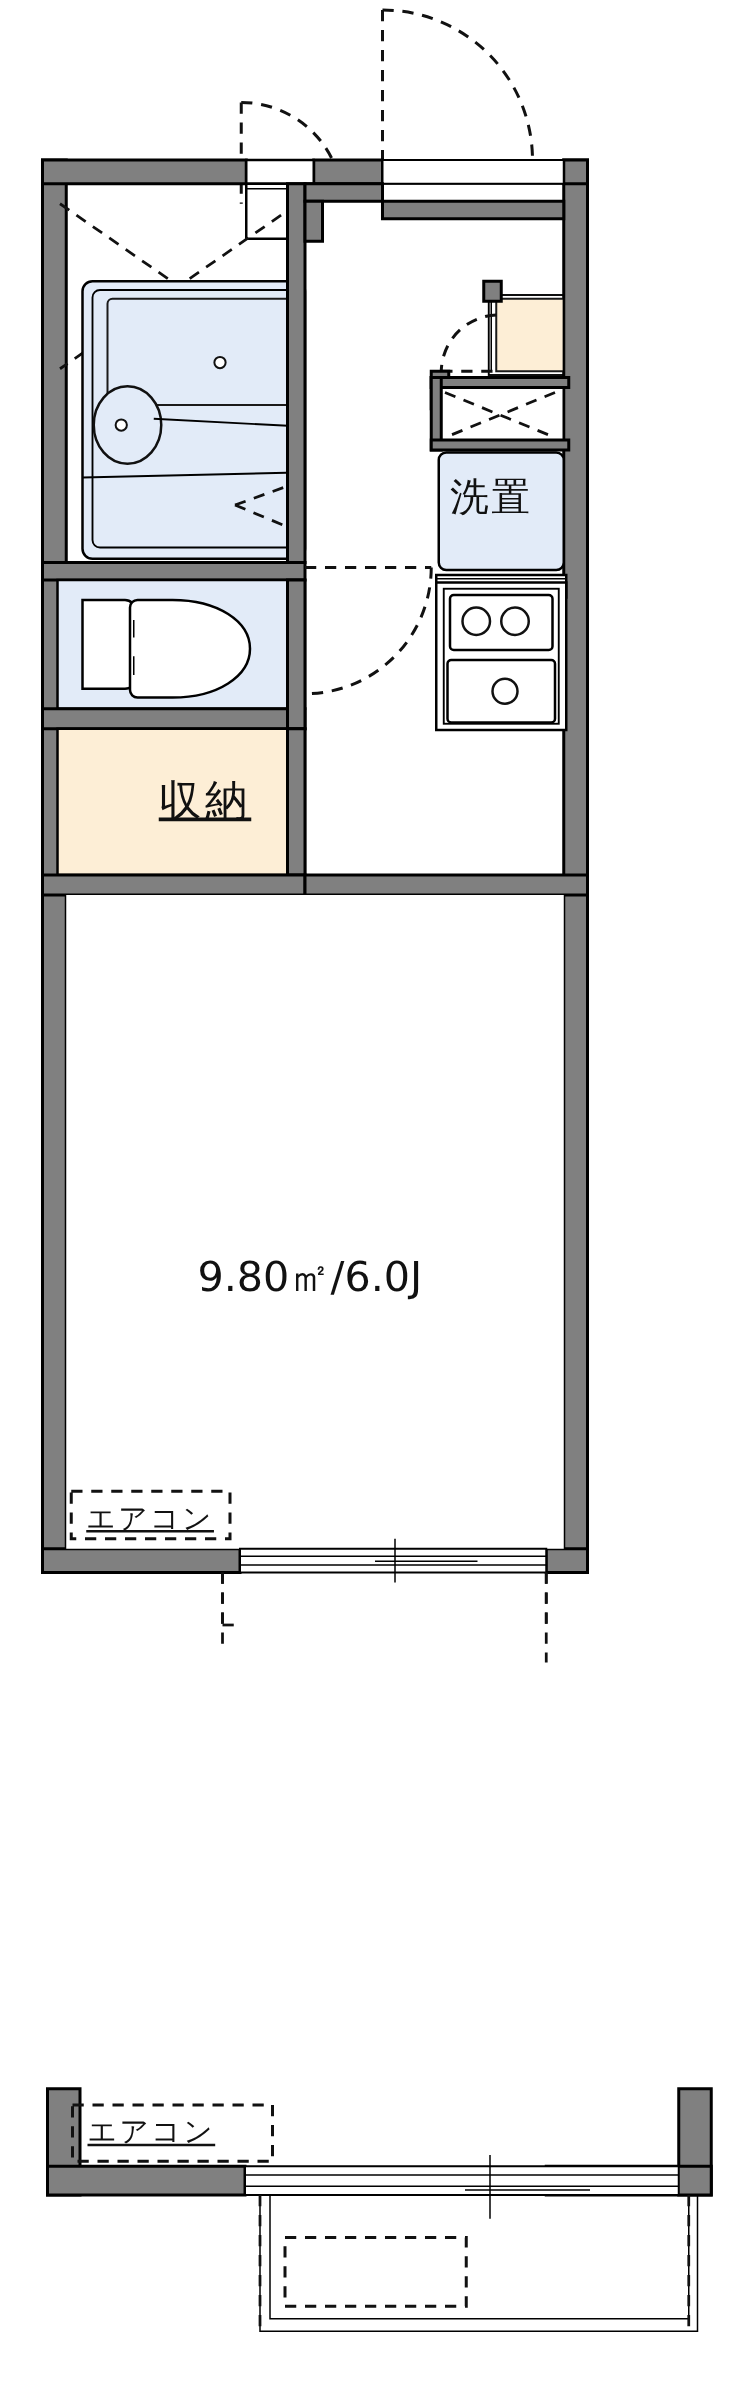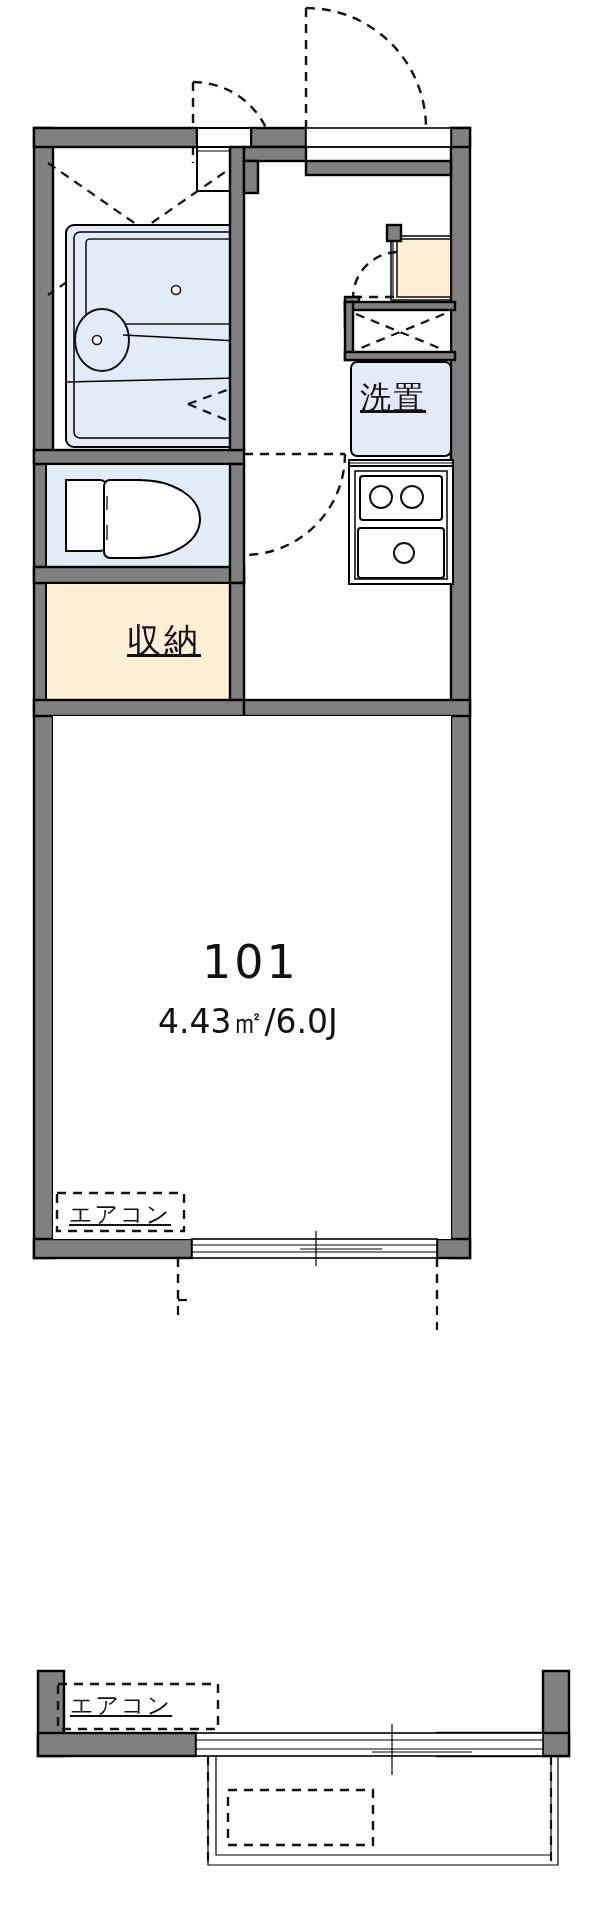--- a/index.html
+++ b/index.html
@@ -241,28 +241,27 @@
 
     <g>
       <path class="dashline" d="M437 1258 L437 1330"></path>
       <path class="dashline" d="M178 1258 L178 1320"></path>
     </g>
 
   </svg>
 
   <div class="txt-layer">
 
-    <div class="t t-senchi" style="left:360px;top:377px;text-decoration:underline;">洗置</div>
+    <div class="t t-senchi" style="left:360px;top:377px;">洗置</div>
 
     <div class="t t-shuno" style="left:127px;top:618px;text-decoration:underline;">収納</div>
 
 
-    <div class="t t-num" style="left:202px;top:935px;">101</div>
-
-    <div class="t t-area" style="left:158px;top:1000px;">4.43㎡/6.0J</div>
+
+    <div class="t t-area" style="left:158px;top:1000px;">9.80㎡/6.0J</div>
 
     <div class="t t-ac" style="left:69px;top:1199px;">エアコン</div>
 
     <div class="t t-ac" style="left:70px;top:1690px;">エアコン</div>
 
   </div>
 
   <div class="footer">
 
     

